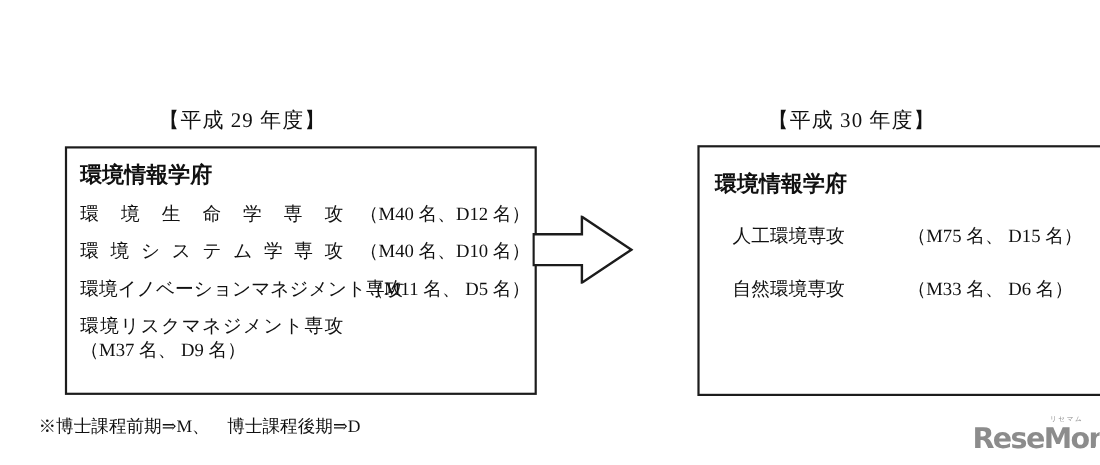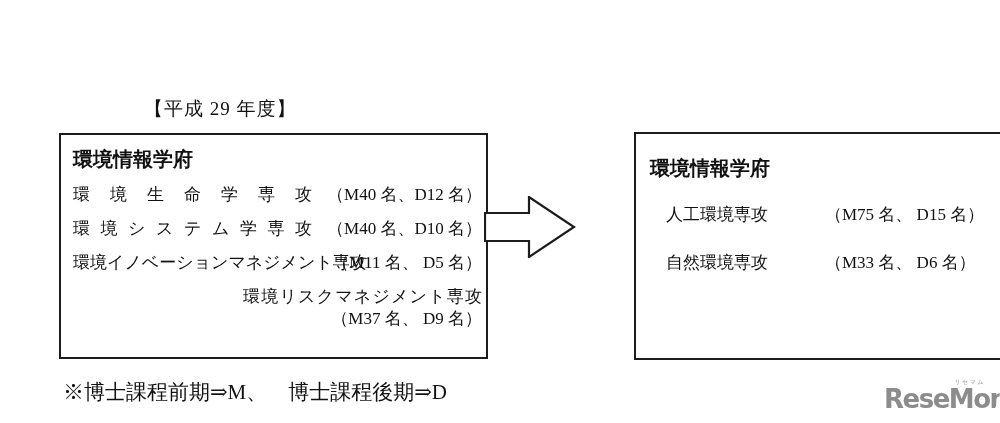--- a/index.html
+++ b/index.html
@@ -43,21 +43,21 @@
     font-size: 20px;
     line-height: 24px;
     white-space: nowrap;
   }
   .dept-box.lt .dept-header { margin-bottom: 13px; }
   .dept-box.rt .dept-header { margin-bottom: 24px; }
 
   .course-row {
     display: flex;
     justify-content: space-between;
-    align-items: flex-end;
+    align-items: flex-start;
     font-size: 17px;
     line-height: 22px;
     margin-bottom: 12px;
     white-space: nowrap;
   }
   .dept-box.lt .course-row:last-child { margin-bottom: 0; flex-direction: column; }
   .course-name-just {
     display: inline-block;
     min-width: 239px;
     text-align: justify;
@@ -75,23 +75,22 @@
 
   .transition-arrow {
     position: absolute;
     left: 484px; top: 196px;
     width: 92px; height: 62px;
   }
 
   .footnote {
     position: absolute;
     left: 35px; top: 378px;
-    font-size: 21px;
+    font-size: 16px;
     white-space: nowrap;
-    margin-left: 28px;
   }
 
   .logo {
     position: absolute;
     left: 884px; top: 379px;
     width: 106px;
     text-align: right;
     line-height: 1;
   }
   .logo-ruby {
@@ -110,20 +109,21 @@
     letter-spacing: -1.5px;
     white-space: nowrap;
   }
 </style>
 </head>
 <body>
 
 <div class="canvas">
 
   <div class="year-title lt">【平成 29 年度】</div>
+  <div class="year-title rt">【平成 30 年度】</div>
 
   <div class="dept-box lt">
     <div class="dept-header">環境情報学府</div>
 
     <div class="course-row">
       <span class="course-name-just">環境生命学専攻</span>
       <span class="course-cap">（M40 名、D12 名）</span>
     </div>
     <div class="course-row">
       <span class="course-name-just">環境システム学専攻</span>

